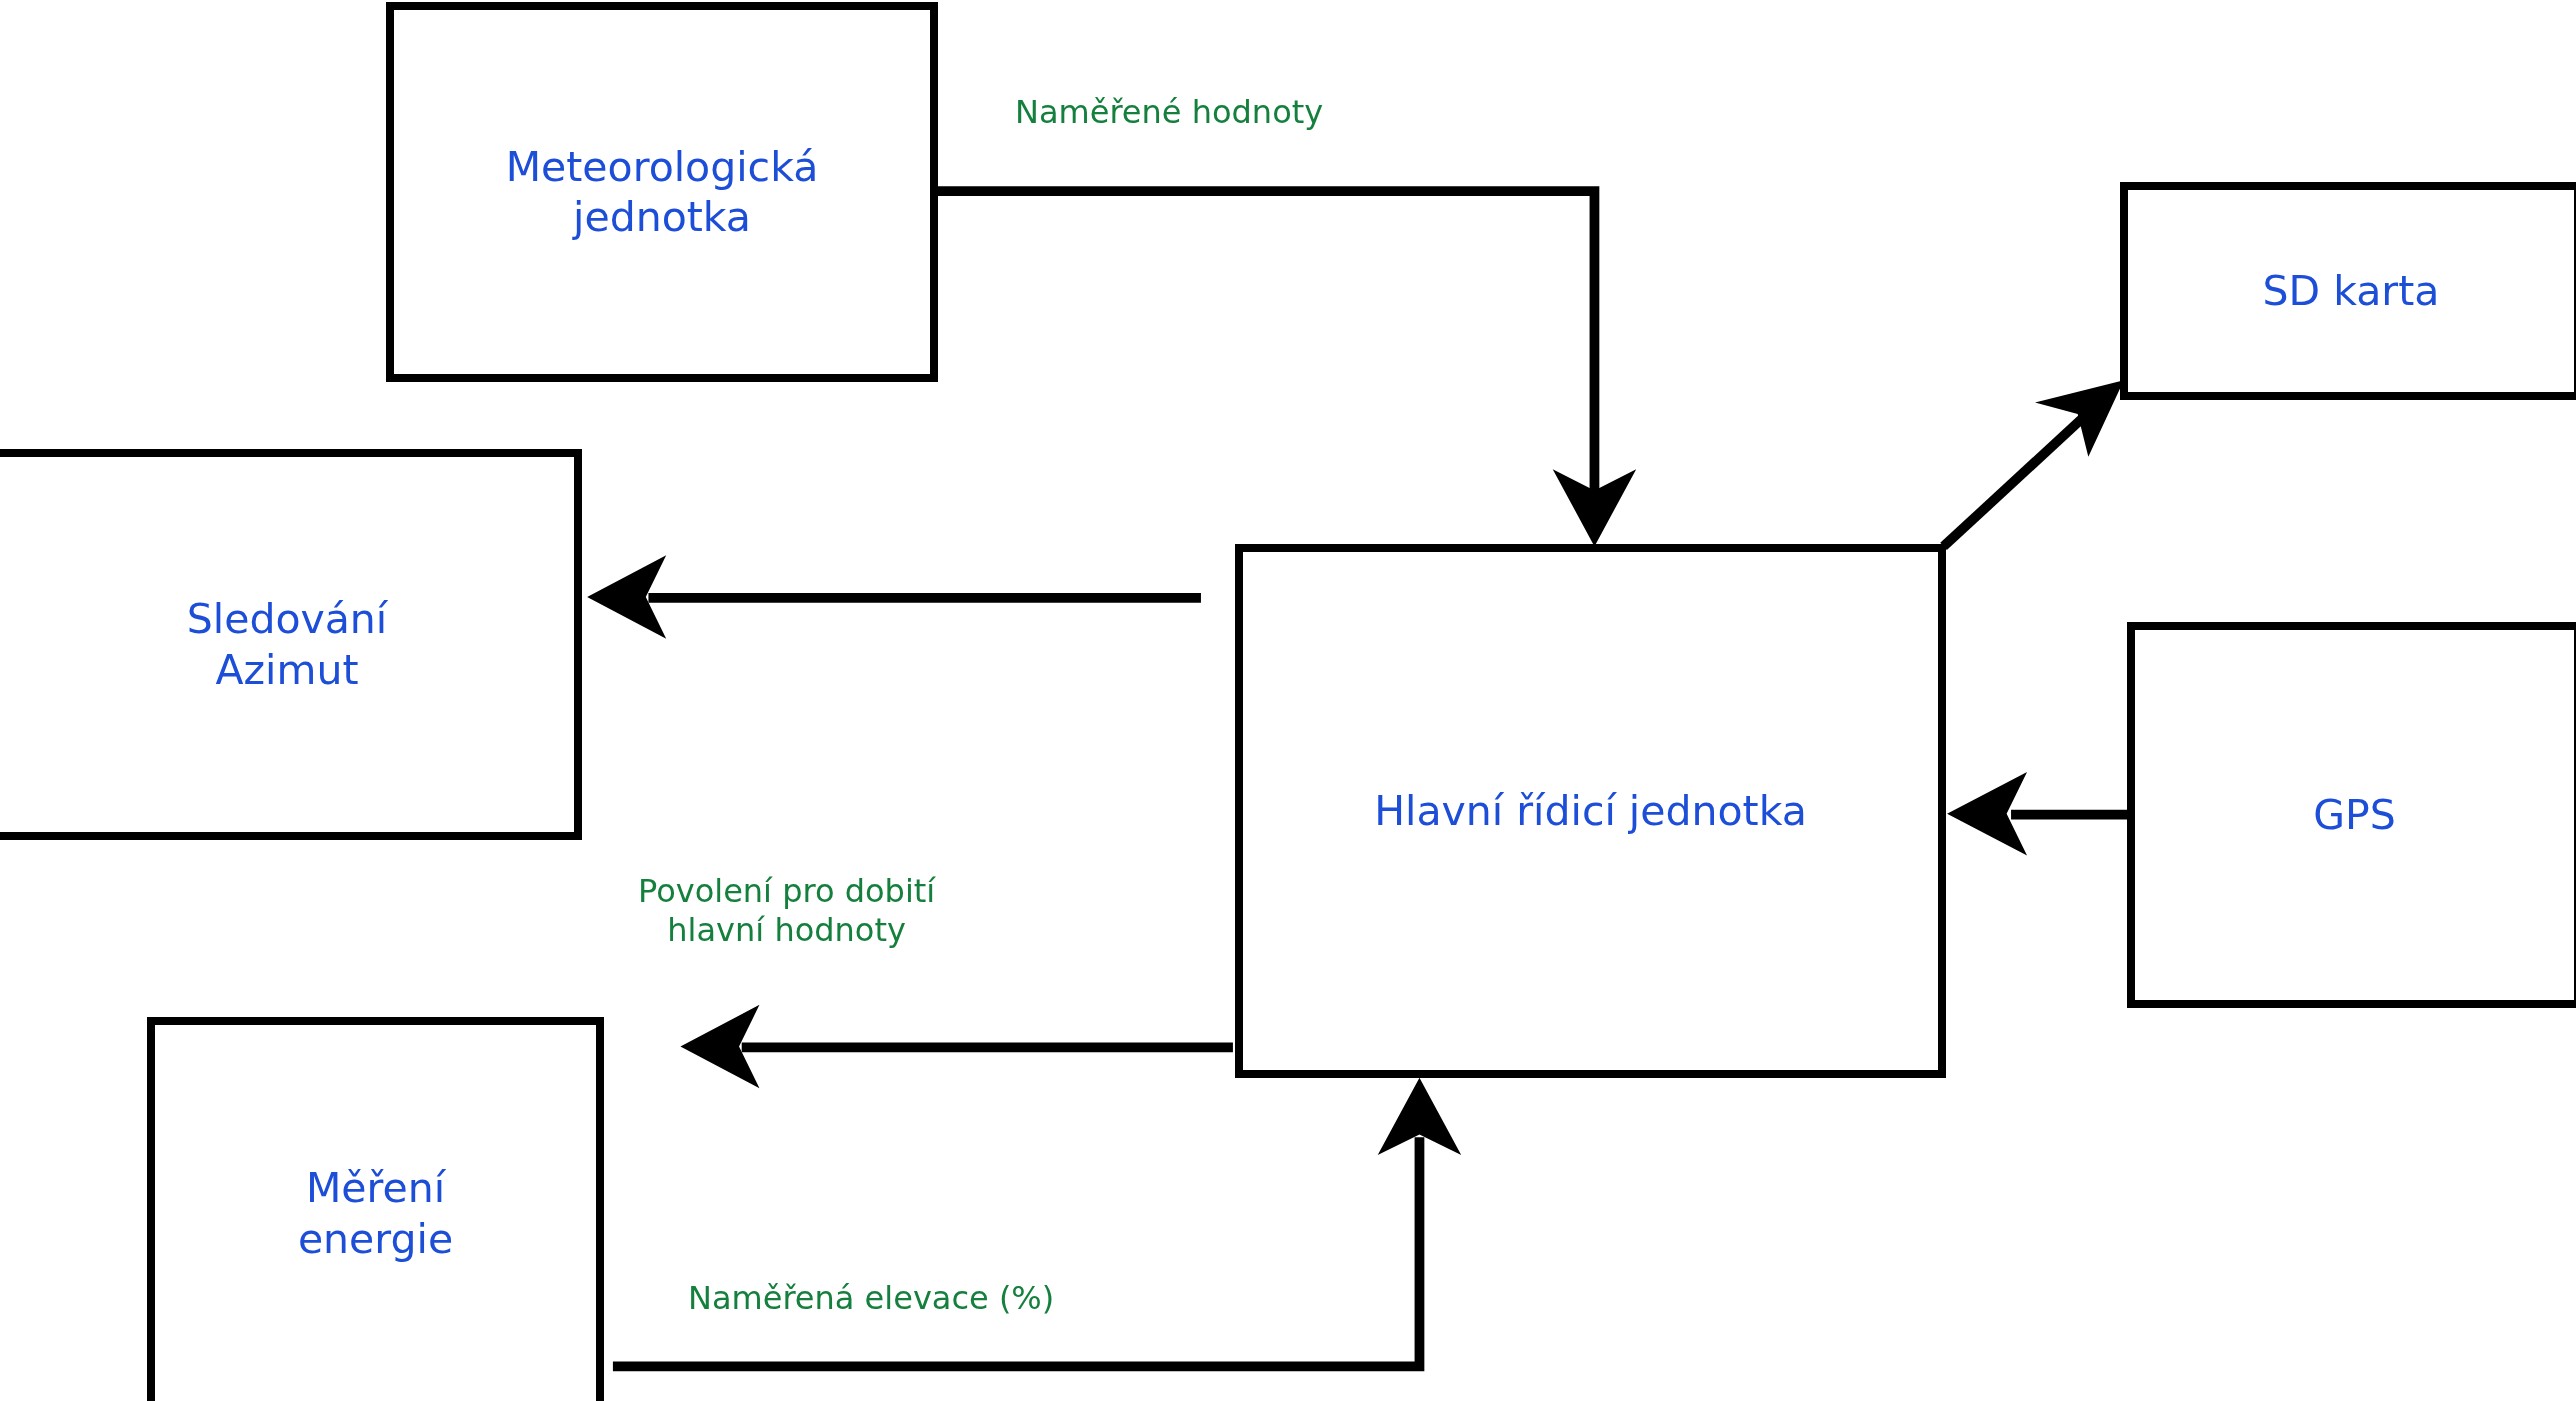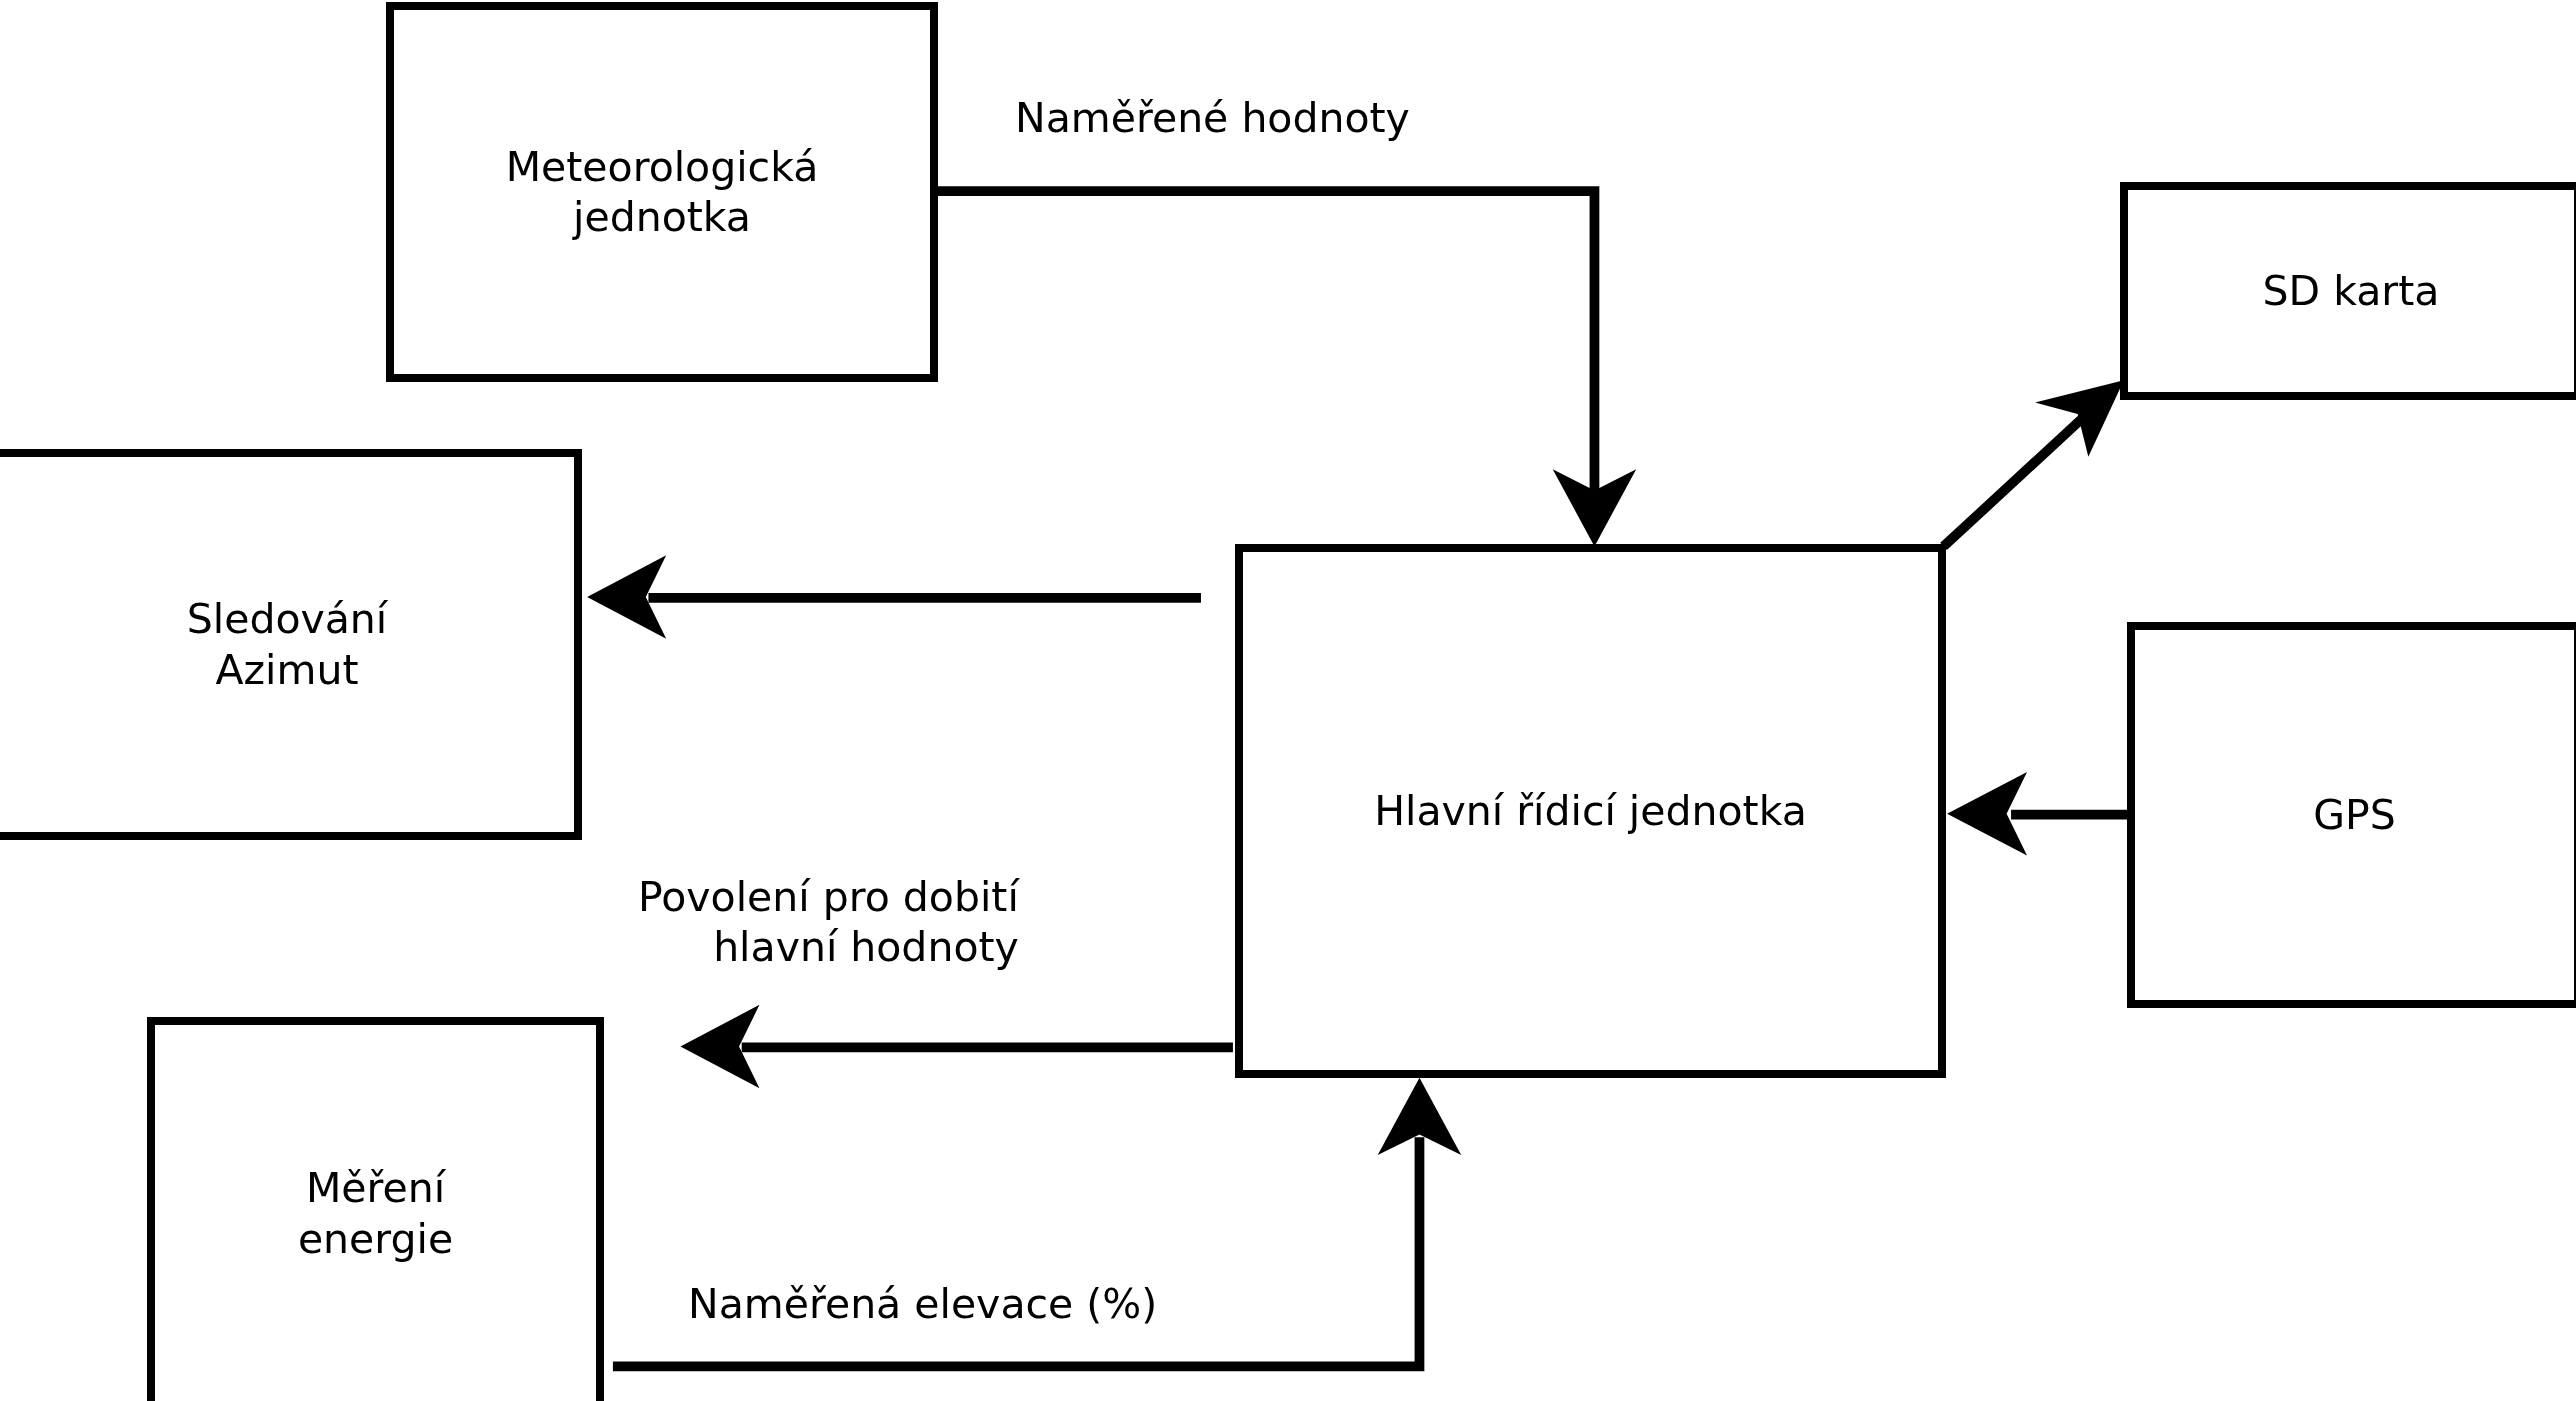--- a/index.html
+++ b/index.html
@@ -29,31 +29,31 @@
     border: 8px solid #000000;
     background: #ffffff;
     display: flex;
     align-items: center;
     justify-content: center;
     text-align: center;
   }
   .node-label {
     font-size: 41px;
     line-height: 1.22;
-    color: #000000;
+    color: #1d4ed8;
     white-space: pre-line;
     padding: 0 9px;
   }
   .edge-label {
     position: absolute;
-    font-size: 41px;
+    font-size: 32px;
     line-height: 1.22;
-    color: #000000;
+    color: #15803d;
     white-space: pre-line;
-    text-align: right;
+    text-align: center;
   }
 </style>
 </head>
 <body>
 
 <div id="diagram-root">
 
   <svg id="diagram-svg" viewBox="0 0 2900 1578">
 
     <g>

